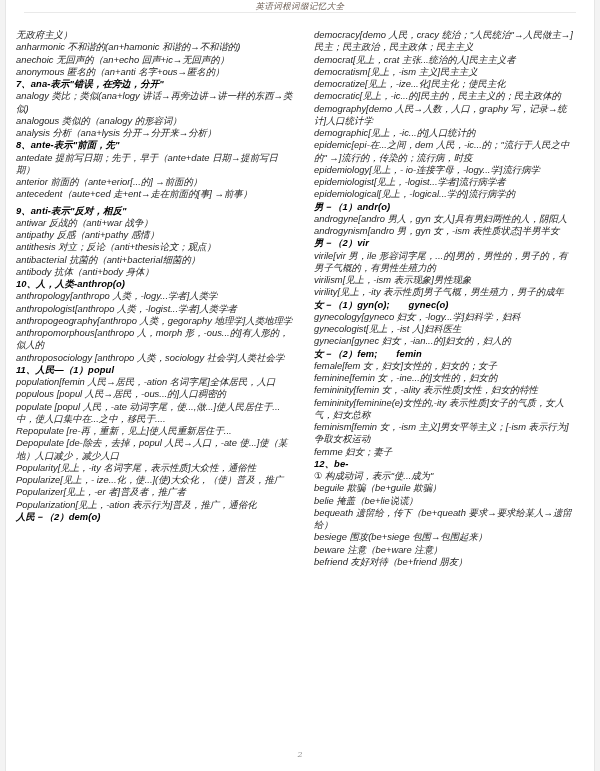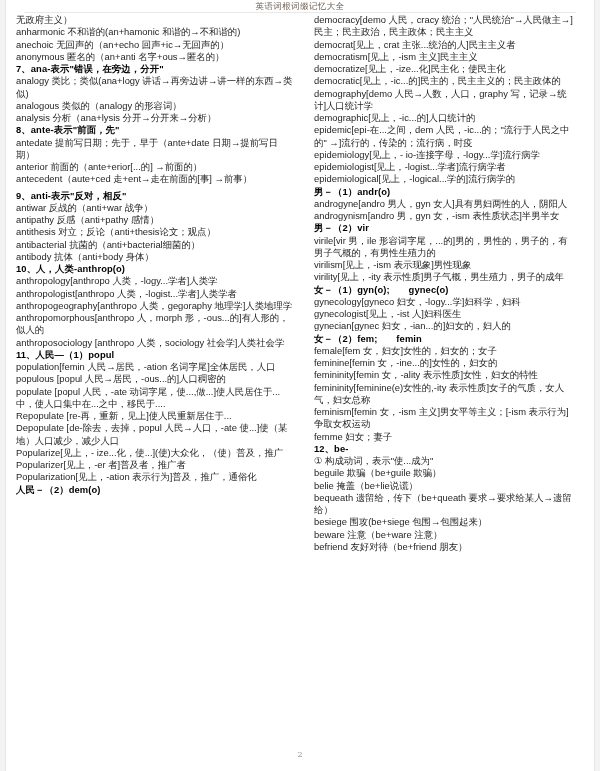--- a/index.html
+++ b/index.html
@@ -12,20 +12,21 @@
     font-family: "Liberation Sans", "DejaVu Sans", sans-serif;
     color: #1a1a1a;
   }
   #page {
     position: relative;
     width: 600px;
     height: 771px;
     background: #ffffff;
     box-sizing: border-box;
     overflow: hidden;
+    font-style: italic;
   }
   
   .page-edge-left {
     position: absolute;
     left: 0; top: 0; bottom: 0;
     width: 5px;
     background: #f3f3f3;
     border-right: 1px solid #e6e6e6;
   }
   .page-edge-right {
@@ -62,20 +63,21 @@
     width: 600px;
     height: 735px;
     display: flex;
     align-items: flex-start;
   }
   .col {
     box-sizing: border-box;
     width: 300px;
     padding-left: 16px;
     padding-right: 6px;
+    margin-top: 15px;
   }
   .col.right {
     padding-left: 14px;
     padding-right: 25px;
   }
   .entry {
     font-size: 9.4px;
     line-height: 12.25px;
     color: #252525;
     margin: 0;
@@ -137,20 +139,21 @@
         <p class="entry">anthropologist[anthropo 人类，-logist...学者]人类学者</p>
         <p class="entry">anthropogeography[anthropo 人类，gegoraphy 地理学]人类地理学</p>
         <p class="entry">anthropomorphous[anthropo 人，morph 形，-ous...的]有人形的，似人的</p>
         <p class="entry">anthroposociology [anthropo 人类，sociology 社会学]人类社会学</p>
         <p class="entry head">11、人民—（1）popul</p>
         <p class="entry">population[femin 人民→居民，-ation 名词字尾]全体居民，人口</p>
         <p class="entry">populous [popul 人民→居民，-ous...的]人口稠密的</p>
         <p class="entry">populate [popul 人民，-ate 动词字尾，使...,做...]使人民居住于...中，使人口集中在...之中，移民于....</p>
         <p class="entry">Repopulate [re-再，重新，见上]使人民重新居住于...</p>
         <p class="entry">Depopulate [de-除去，去掉，popul 人民→人口，-ate 使...]使（某地）人口减少，减少人口</p>
+        <p class="entry">Popularity[见上，-ity 名词字尾，表示性质]大众性，通俗性</p>
         <p class="entry">Popularize[见上，- ize...化，使...](使)大众化，（使）普及，推广</p>
         <p class="entry">Popularizer[见上，-er 者]普及者，推广者</p>
         <p class="entry">Popularization[见上，-ation 表示行为]普及，推广，通俗化</p>
         <p class="entry head">人民－（2）dem(o)</p>
       </div>
     <div class="col right" id="col-right">
         <p class="entry">democracy[demo 人民，cracy 统治；"人民统治"→人民做主→]民主；民主政治，民主政体；民主主义</p>
         <p class="entry">democrat[见上，crat 主张...统治的人]民主主义者</p>
         <p class="entry">democratism[见上，-ism 主义]民主主义</p>
         <p class="entry">democratize[见上，-ize...化]民主化；使民主化</p>

